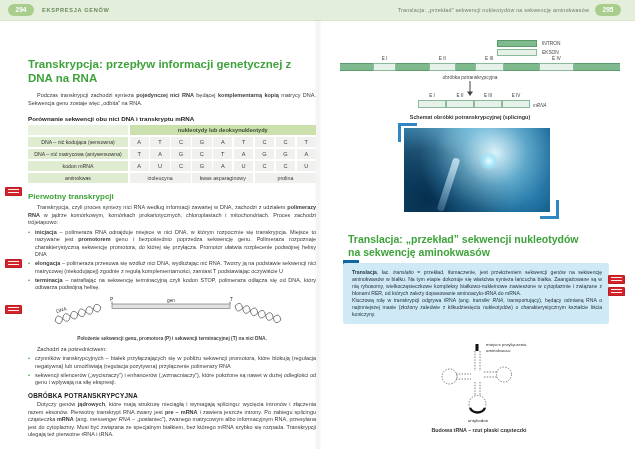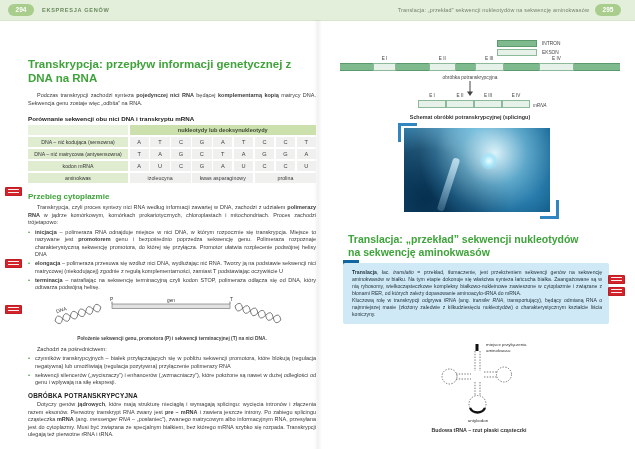--- a/index.html
+++ b/index.html
@@ -152,21 +152,21 @@
       <div class="tcell tnt">C</div>
       <div class="tcell tnt">C</div>
       <div class="tcell tnt">U</div>
 
       <div class="tcell tlabel">aminokwas</div>
       <div class="tcell tam">izoleucyna</div>
       <div class="tcell tam">kwas asparaginowy</div>
       <div class="tcell tam">prolina</div>
     </div>
 
-    <h2 class="green">Przebieg cytoplazmie</h2>
+    <h2 class="green">Pierwotny transkrypcji</h2>
     <p class="para indent rich"><span>Transkrypcja, czyli proces syntezy nici RNA według informacji zawartej w DNA, zachodzi z udziałem </span><b>polimerazy RNA</b><span> w jądrze komórkowym, komórkach prokariotycznych, chloroplastach i mitochondriach. Proces zachodzi trójetapowo:</span></p>
 
     <div class="bullet">
       <span class="dot">•</span>
       <span class="bt rich"><b>inicjacja</b><span> – polimeraza RNA odnajduje miejsce w nici DNA, w którym rozpocznie się transkrypcja. Miejsce to nazywane jest </span><b>promotorem</b><span> genu i bezpośrednio poprzedza sekwencję genu. Polimeraza rozpoznaje charakterystyczną sekwencję promotora, do której się przyłącza. Promotor ułatwia rozplecenie podwójnej helisy DNA</span></span>
     </div>
     <div class="bullet">
       <span class="dot">•</span>
       <span class="bt rich"><b>elongacja</b><span> – polimeraza przesuwa się wzdłuż nici DNA, wydłużając nić RNA. Tworzy ją na podstawie sekwencji nici matrycowej (niekodującej) zgodnie z regułą komplementarności, zamiast T podstawiając oczywiście U</span></span>
     </div>

